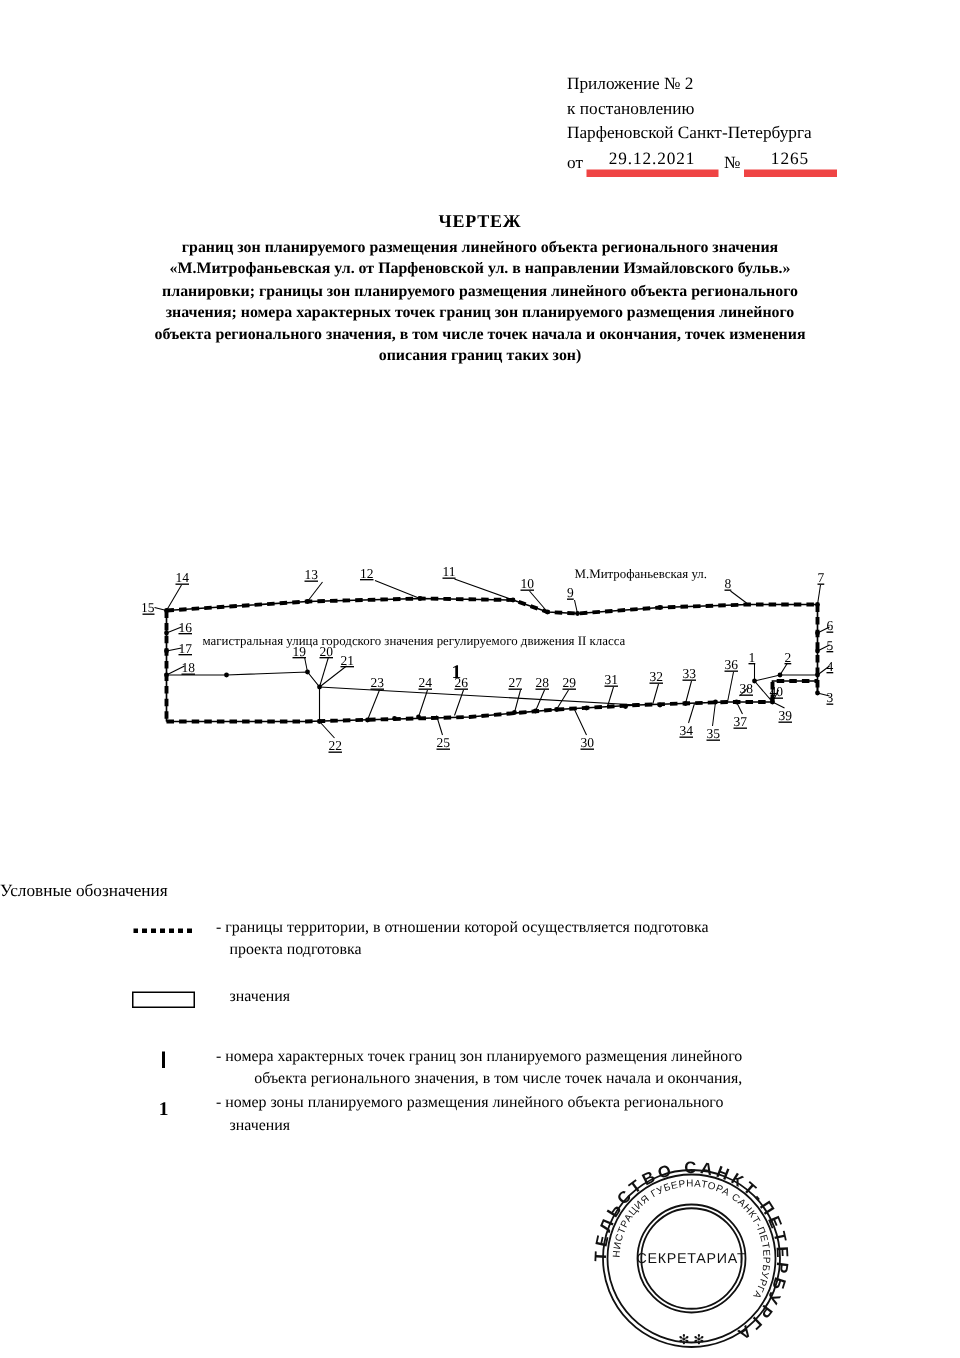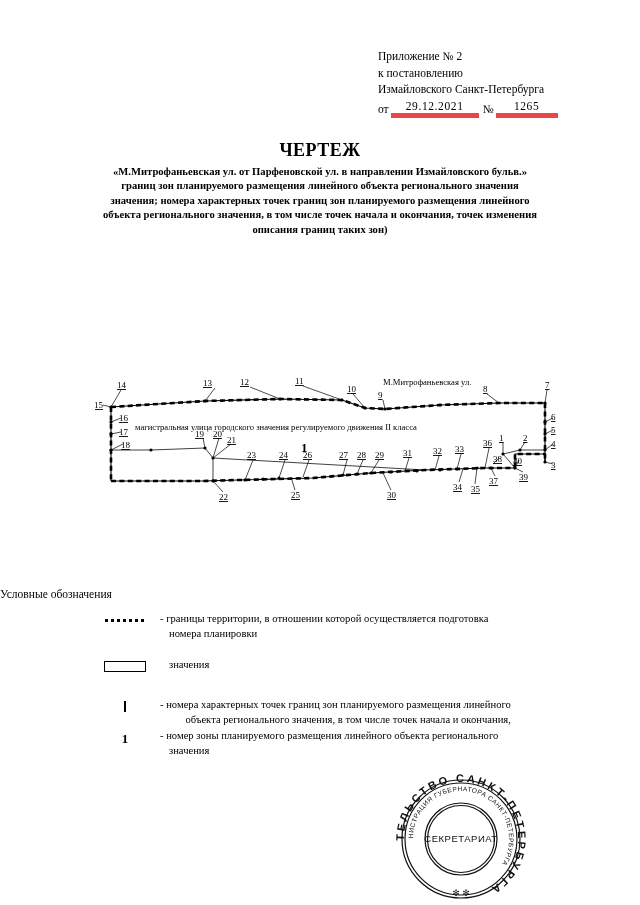--- a/index.html
+++ b/index.html
@@ -44,21 +44,21 @@
   
   .title-wrap {
     position: absolute;
     left: 58px;
     top: 140px;
     width: 524px;
     text-align: center;
   }
   .title-main {
     font-weight: bold;
-    font-size: 18px;
+    font-size: 12px;
     letter-spacing: 0.5px;
     margin-bottom: 4px;
   }
   .title-sub {
     font-weight: bold;
     font-size: 10.6px;
     line-height: 14.4px;
   }
 
   
@@ -75,21 +75,21 @@
   .legend-title {
     position: absolute;
     left: 0;
     top: 588px;
     width: 557px;
     text-align: left;
     font-size: 11.5px;
   }
   .legend-list {
     position: absolute;
-    left: 96px;
+    left: 80px;
     top: 612px;
     width: 500px;
   }
   .legend-row {
     display: flex;
     align-items: flex-start;
     margin-bottom: 17px;
     min-height: 22px;
   }
   .legend-sym {
@@ -139,34 +139,35 @@
     height: 134px;
   }
   .stamp svg { display: block; overflow: visible; }
 </style>
 </head>
 <body>
 
 <div class="doc-header">
   <div class="hline">Приложение № 2</div>
   <div class="hline">к постановлению</div>
-  <div class="hline">Измайловского Санкт-Петербурга</div>
+  <div class="hline">Парфеновской Санкт-Петербурга</div>
   <div class="date-line">
     <span class="lbl">от</span>
     <span class="fill-ul date-val">29.12.2021</span>
     <span class="lbl" style="padding-left:4px;">№</span>
     <span class="fill-ul num-val">1265</span>
   </div>
 </div>
 
 <div class="title-wrap">
   <div class="title-main">ЧЕРТЕЖ</div>
   <div class="title-sub">
+    <div>границ зон планируемого размещения линейного объекта регионального значения</div>
     <div>«М.Митрофаньевская ул. от Парфеновской ул. в направлении Измайловского бульв.»</div>
-    <div>границ зон планируемого размещения линейного объекта регионального значения</div>
+    <div>планировки; границы зон планируемого размещения линейного объекта регионального</div>
     <div>значения; номера характерных точек границ зон планируемого размещения линейного</div>
     <div>объекта регионального значения, в том числе точек начала и окончания, точек изменения</div>
     <div>описания границ таких зон)</div>
   </div>
 </div>
 
 <div class="map-area">
 <svg width="470" height="135" viewBox="0 0 470 135" xmlns="http://www.w3.org/2000/svg">
   <defs>
     <style>
@@ -331,21 +332,21 @@
 <div class="legend-title">Условные обозначения</div>
 
 <div class="legend-list">
 
   <div class="legend-row">
     <div class="legend-sym">
       <div class="sym-dotted"></div>
     </div>
     <div class="legend-txt">
       <span>- границы территории, в отношении которой осуществляется подготовка</span>
-      <span class="cont">номера планировки</span>
+      <span class="cont">проекта подготовка</span>
     </div>
   </div>
 
   <div class="legend-row" style="margin-bottom:18px;">
     <div class="legend-sym">
       <div class="sym-rect"></div>
     </div>
     <div class="legend-txt">
       <span class="cont">значения</span>
     </div>

